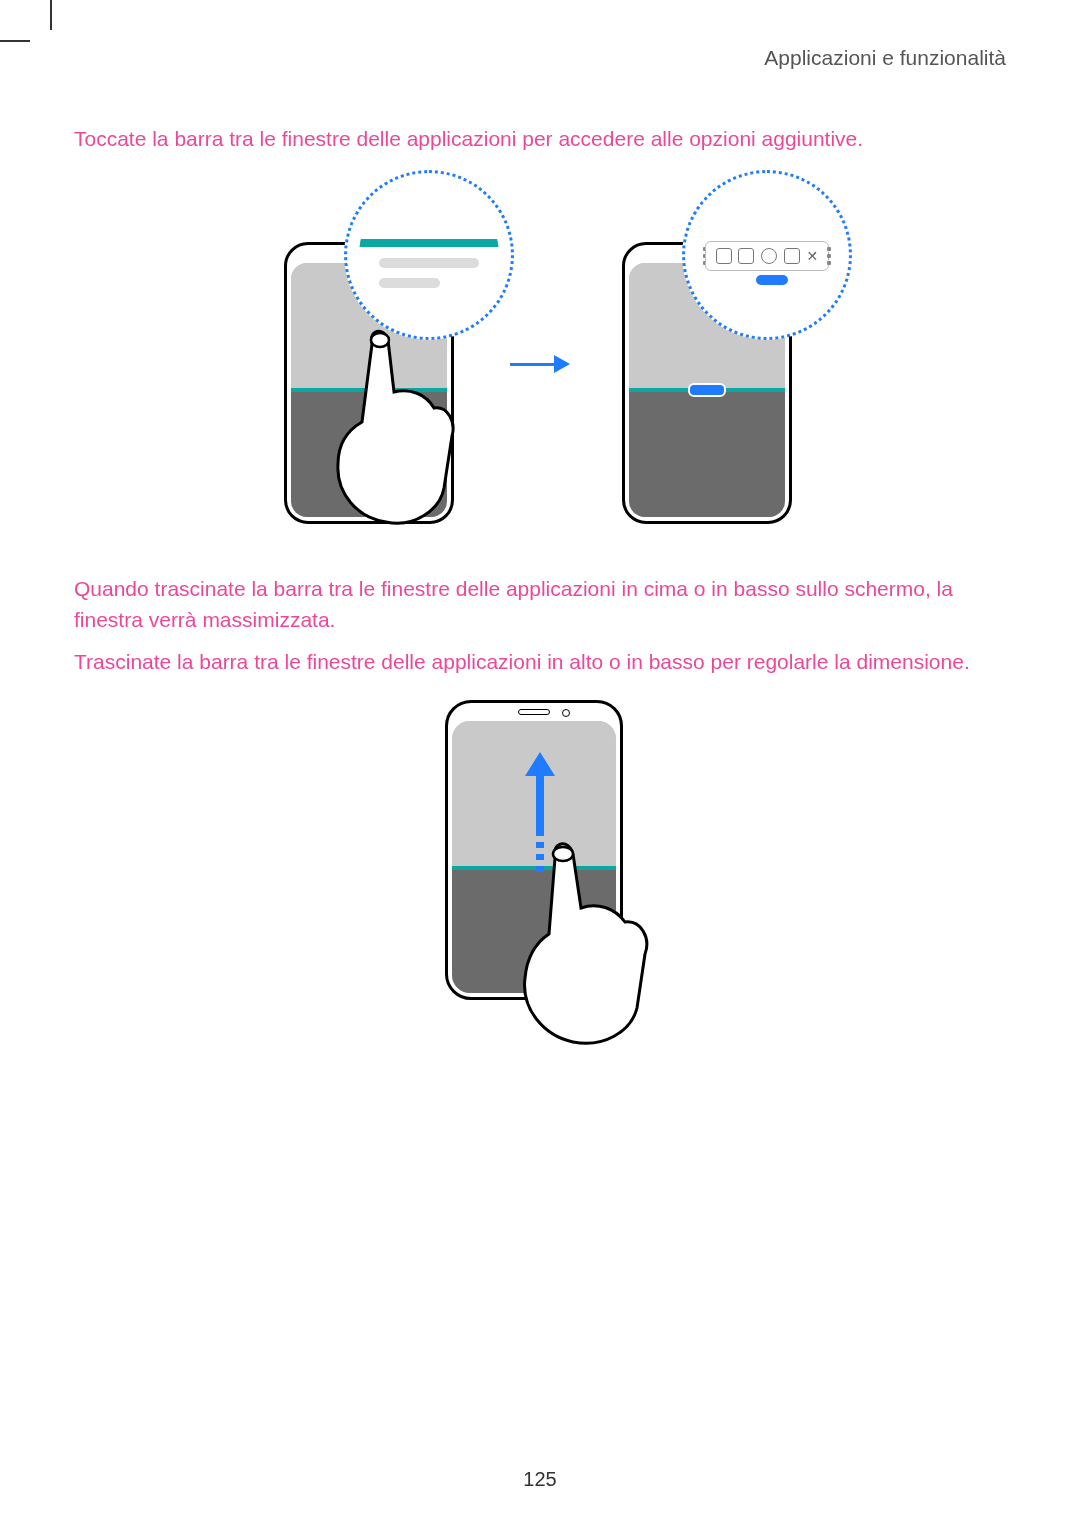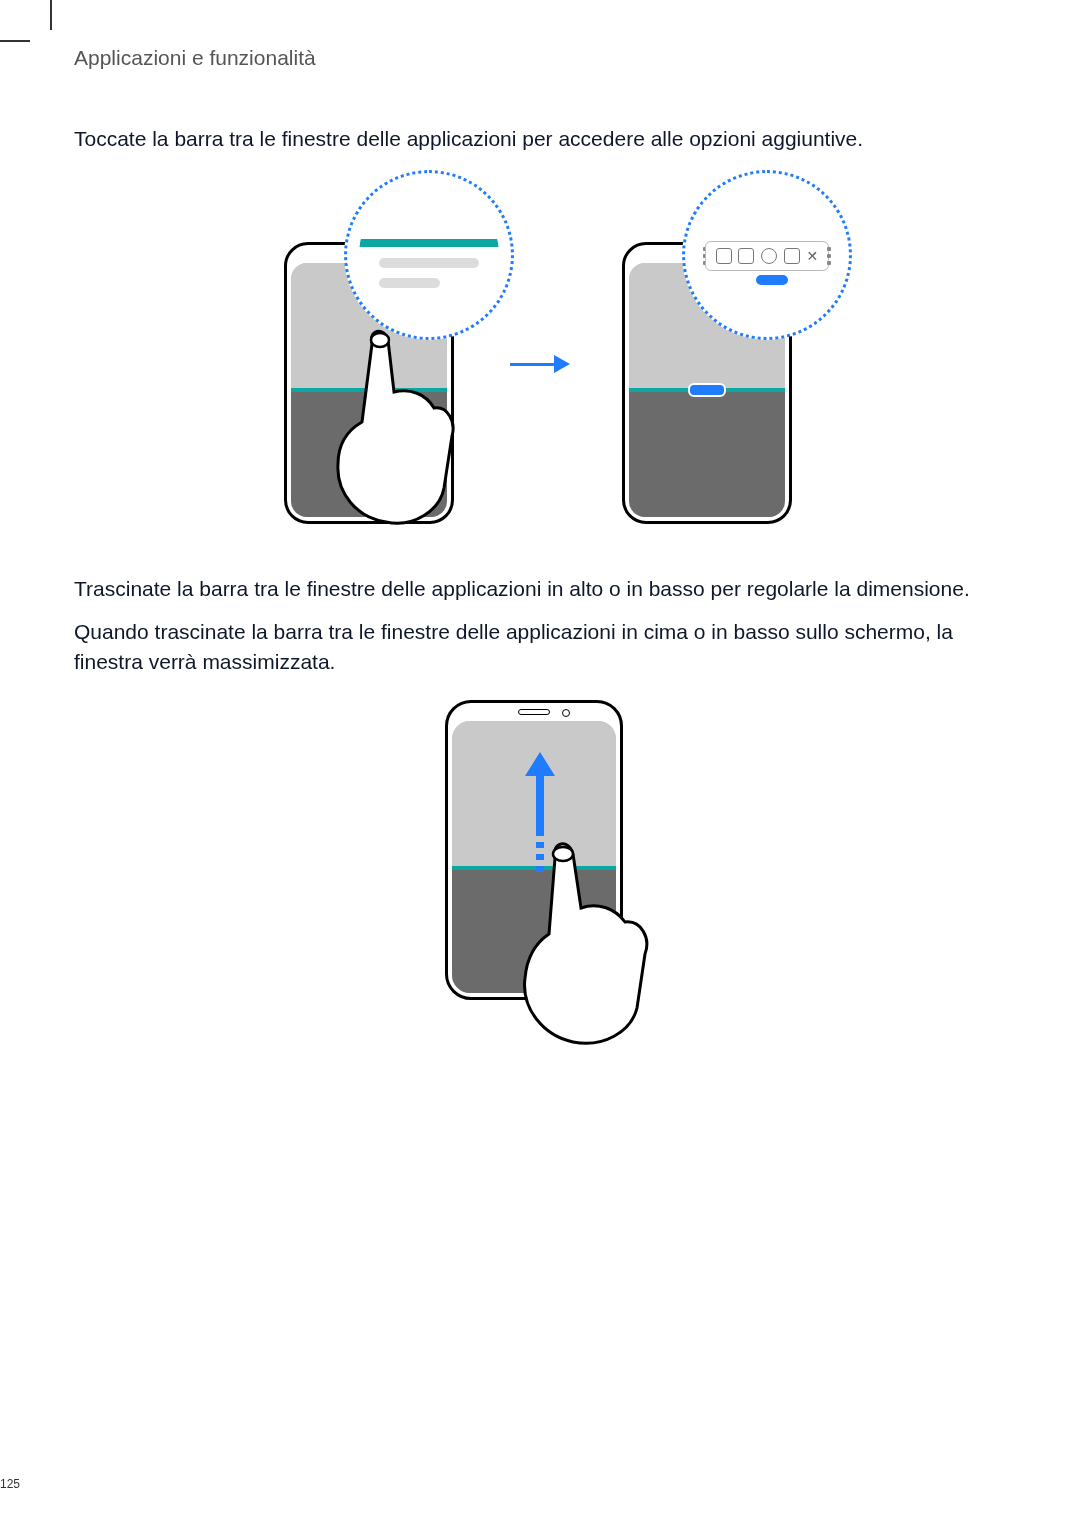--- a/index.html
+++ b/index.html
@@ -31,31 +31,32 @@
   }
   .page {
     padding: 40px 74px 0 74px;
     box-sizing: border-box;
   }
   .running-head {
     font-size: 21px;
     color: #555;
     font-weight: 400;
     margin: 6px 0 54px 0;
+    text-align: right;
   }
   h2.section {
     font-size: 25.5px;
     font-weight: 700;
     color: #111;
     margin: 0 0 16px 0;
   }
   p.body {
     font-size: 21px;
     line-height: 1.45;
-    color: #0f172a;
+    color: #ec4899;
     margin: 0 0 12px 0;
   }
   .figure {
     display: flex;
     justify-content: center;
     align-items: center;
     gap: 40px;
     margin: 26px 0 56px 0;
   }
   .figure-single {
@@ -220,21 +221,22 @@
   .drag-arrow .hiding { position:absolute; left:50%; transform:translateX(-50%); top:22px; height:56px; width:8px; background:#1f7cff;}
   .drag-arrow .head {
     position:absolute; left:50%; top:0; transform:translateX(-50%);
     width:0;height:0;border-bottom:24px solid #1f7cff;border-left:15px solid transparent;border-right:15px solid transparent;
   }
 
   .page-number {
     position:absolute;
     bottom: 36px;
     left:0; right:0;
-    font-size:12px;
+    text-align:center;
+    font-size:20px;
     color:#333;
   }
 </style>
 </head>
 <body>
 
 <div class="crop-mark-v"></div>
 <div class="crop-mark-h"></div>
 
 <div class="page">
@@ -311,22 +313,22 @@
               <span></span>
               <span></span>
             </div>
           <div class="mag-b-handle"></div>
         </div>
       </div>
     </div>
 
   </div>
 
+  <p class="body">Quando trascinate la barra tra le finestre delle applicazioni in cima o in basso sullo schermo, la finestra verrà massimizzata.</p>
   <p class="body">Trascinate la barra tra le finestre delle applicazioni in alto o in basso per regolarle la dimensione.</p>
-  <p class="body">Quando trascinate la barra tra le finestre delle applicazioni in cima o in basso sullo schermo, la finestra verrà massimizzata.</p>
 
   <div class="figure-single">
     <div class="drag-phone-wrap">
       <div class="drag-phone">
         <span class="drag-side-l1"></span>
           <span class="drag-side-l2"></span>
           <span class="drag-side-r1"></span>
         <div class="earpiece"></div>
           <div class="cam"></div>
         <div class="screen">

